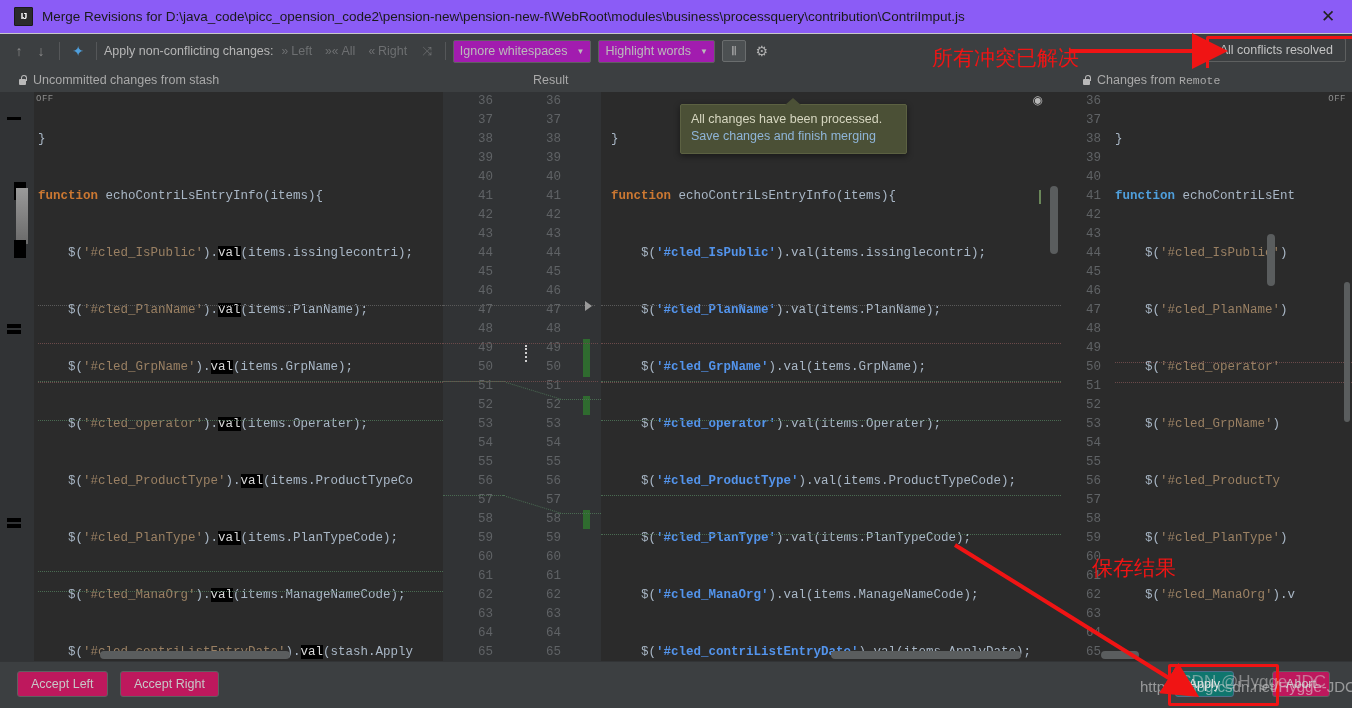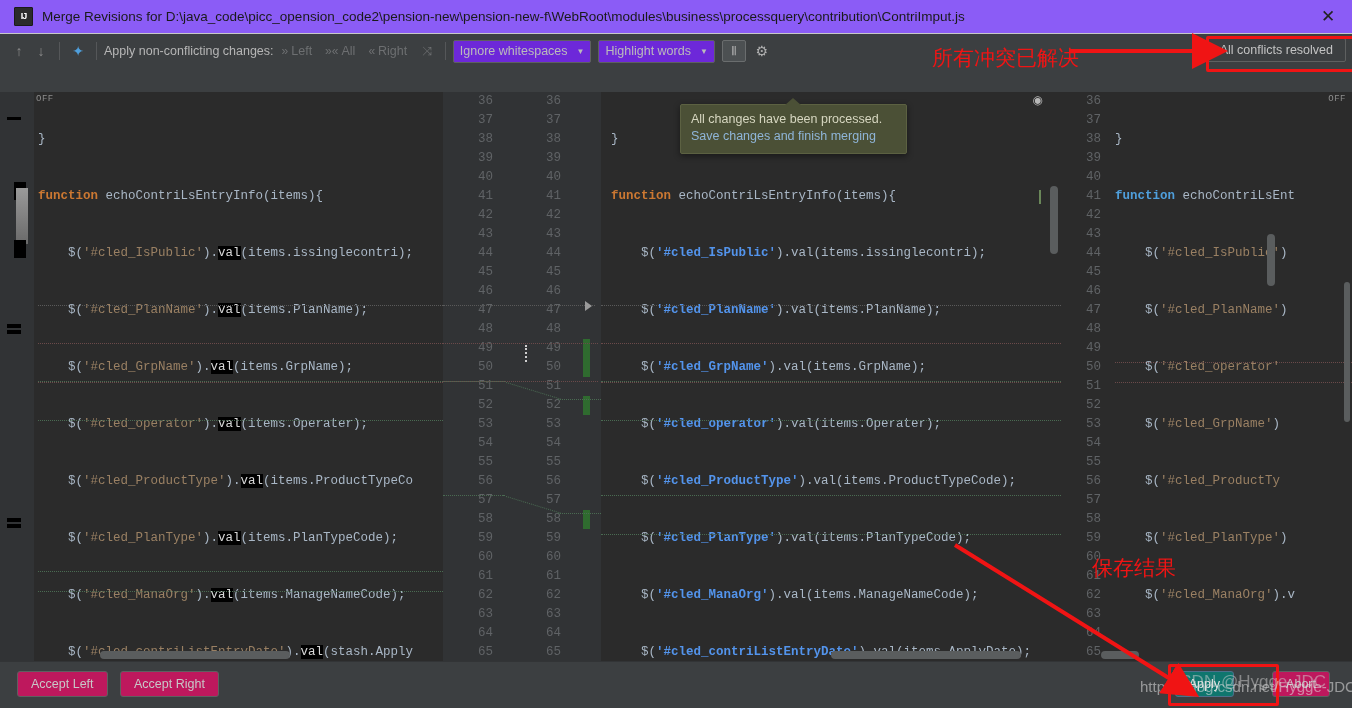--- a/index.html
+++ b/index.html
@@ -43,21 +43,21 @@
     color:#8a8a8a;font-size:14px;flex:0 0 auto;
   }
   .tb-sep{width:1px;height:18px;background:#555759;margin:0 7px;flex:0 0 auto;}
   .tb-label{color:#b6b6b6;font-size:12.5px;margin-right:8px;white-space:nowrap;}
   .tb-apply{
     display:flex;align-items:center;color:#6d6f71;font-size:12.5px;
     margin-right:3px;white-space:nowrap;
   }
   .tb-apply .chev{font-size:12px;margin-right:3px;color:#6d6f71;}
   .combo{
-    height:21px;border:1px solid #5e6060;border-radius:2px;background:#6d28d9;
+    height:21px;border:1px solid #5e6060;border-radius:2px;background:#a21caf;
     display:flex;align-items:center;padding:0 6px;color:#bbbbbb;font-size:12.5px;
     margin-right:7px;white-space:nowrap;
   }
   .combo .arrow{margin-left:9px;font-size:8px;color:#bbbbbb;}
   .tb-toggle{
     width:22px;height:20px;border:1px solid #6a6d6e;border-radius:2px;
     background:#4c5052;display:flex;align-items:center;justify-content:center;
     color:#b4b4b4;font-size:12px;margin-right:6px;
   }
   .tb-gear{width:20px;height:20px;display:flex;align-items:center;justify-content:center;
@@ -263,20 +263,34 @@
     </div>
     <div class="tb-toggle">⦀</div>
     <div class="tb-gear">⚙</div>
 
     <div class="resolved-wrap">
       <div class="resolved-btn">All conflicts resolved</div>
     </div>
   </div>
   <div class="redbox" style="left:1206px;top:36px;width:143px;height:30px;"></div>
 
+  <div class="headers">
+    <div class="hdr" style="left:18px;">
+      <span class="lock"></span>
+      <span>Uncommitted changes from stash</span>
+    </div>
+    <div class="hdr" style="left:533px;">
+      <span>Result</span>
+    </div>
+    <div class="hdr" style="left:1082px;">
+      <span class="lock"></span>
+      <span>Changes from&nbsp;</span>
+      <span class="mono-lbl">Remote</span>
+    </div>
+  </div>
 
   <div class="editors">
 
     <div class="pane pane-left">
       <div class="lp-fold">
         <div class="fold-dash" style="top:25px;"></div>
         <div class="fold-dash" style="top:232px;height:4px;"></div>
         <div class="fold-dash" style="top:238px;height:4px;"></div>
         <div class="fold-dash" style="top:426px;height:4px;"></div>
         <div class="fold-dash" style="top:432px;height:4px;"></div>

